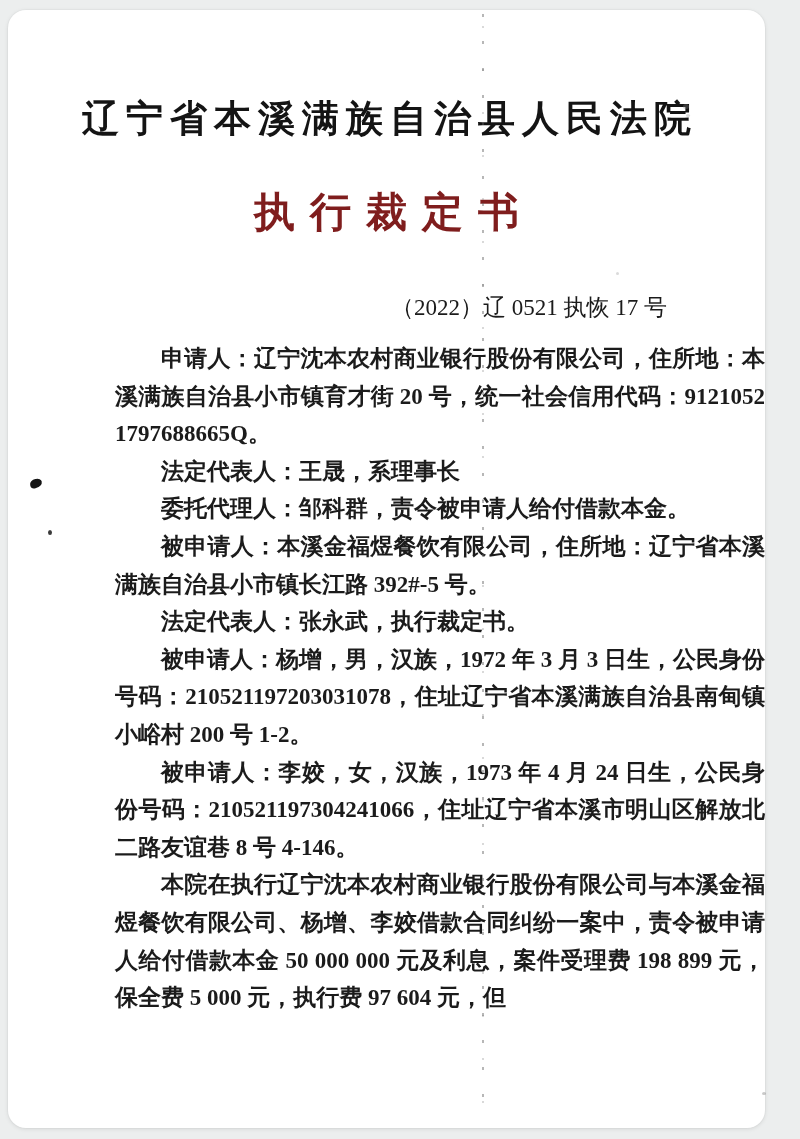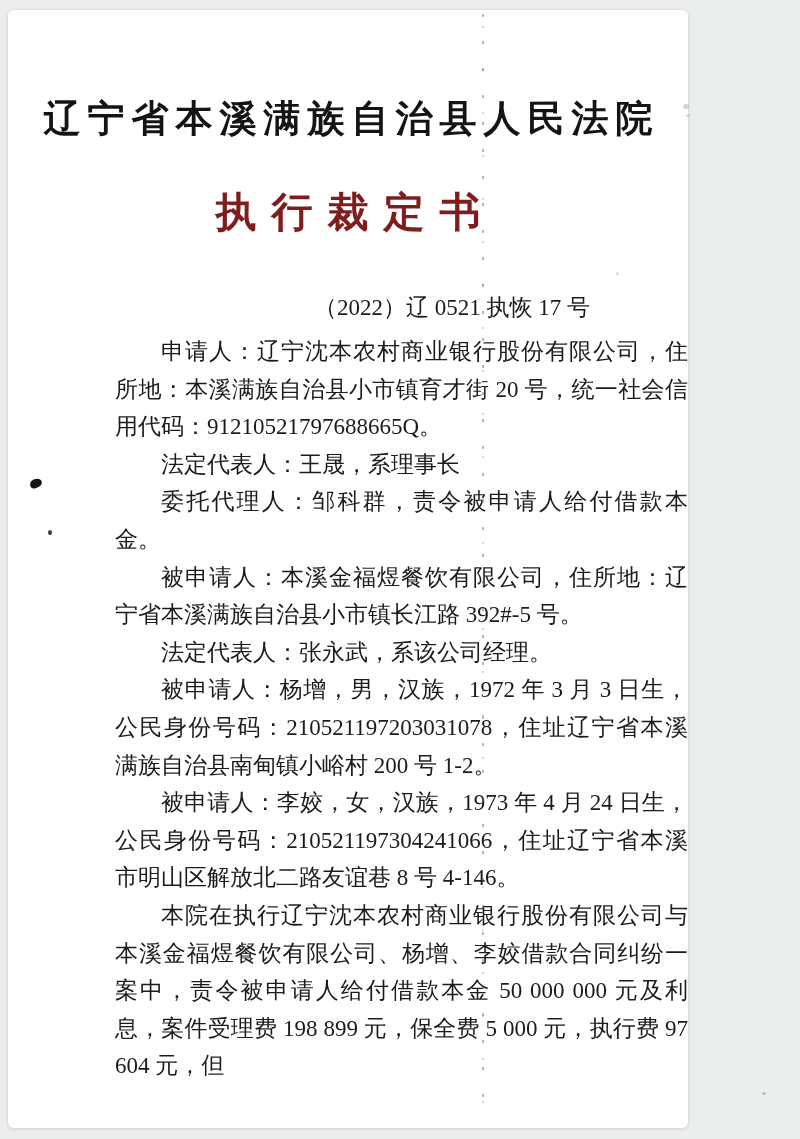--- a/index.html
+++ b/index.html
@@ -12,24 +12,24 @@
     position: relative;
     width: 800px;
     height: 1139px;
     background: #eceeee;
     overflow: hidden;
   }
   .paper {
     position: absolute;
     left: 8px;
     top: 10px;
-    width: 680px;
+    width: 757px;
     height: 1118px;
     background: #ffffff;
-    border-radius: 6px;
+    border-radius: 18px;
     box-shadow: 0 1px 4px rgba(0,0,0,0.10), 0 0 0 1px rgba(0,0,0,0.02);
   }
   .court-name {
     margin: 0;
     padding-top: 86px;
     text-align: center;
     font-size: 37px;
     font-weight: bold;
     letter-spacing: 7px;
     text-indent: 7px; 
@@ -49,23 +49,24 @@
   }
   .case-number {
     margin-top: 58px;
     padding-right: 98px;
     text-align: right;
     font-size: 23px;
     color: #1b1b1b;
     line-height: 28px;
   }
   .doc-body {
-    margin-top: 11px;
+    margin-top: 18px;
     padding-left: 107px;
     color: #1b1b1b;
+    font-weight: bold;
   }
   .doc-body p {
     margin: 0;
     font-size: 23px;
     line-height: 37.6px;
     text-align: justify;
     text-indent: 2em;
     word-break: break-all;
   }
   
@@ -138,21 +139,21 @@
 
     <h2 class="doc-title">执行裁定书</h2>
 
     <div class="case-number">（2022）辽 0521 执恢 17 号</div>
 
     <div class="doc-body">
       <p>申请人：辽宁沈本农村商业银行股份有限公司，住所地：本溪满族自治县小市镇育才街 20 号，统一社会信用代码：91210521797688665Q。</p>
       <p>法定代表人：王晟，系理事长</p>
       <p>委托代理人：邹科群，责令被申请人给付借款本金。</p>
       <p>被申请人：本溪金福煜餐饮有限公司，住所地：辽宁省本溪满族自治县小市镇长江路 392#-5 号。</p>
-      <p>法定代表人：张永武，系该公司经理。</p>
+      <p>法定代表人：张永武，执行裁定书。</p>
       <p>被申请人：杨增，男，汉族，1972 年 3 月 3 日生，公民身份号码：210521197203031078，住址辽宁省本溪满族自治县南甸镇小峪村 200 号 1-2。</p>
       <p>被申请人：李姣，女，汉族，1973 年 4 月 24 日生，公民身份号码：210521197304241066，住址辽宁省本溪市明山区解放北二路友谊巷 8 号 4-146。</p>
       <p>本院在执行辽宁沈本农村商业银行股份有限公司与本溪金福煜餐饮有限公司、杨增、李姣借款合同纠纷一案中，责令被申请人给付借款本金 50 000 000 元及利息，案件受理费 198 899 元，保全费 5 000 元，执行费 97 604 元，但</p>
     </div>
   </div>
 
   <div class="crease-line"></div>
   <div class="ink-mark-1"></div>
   <div class="ink-mark-2"></div>
   <div class="speck-a"></div>

